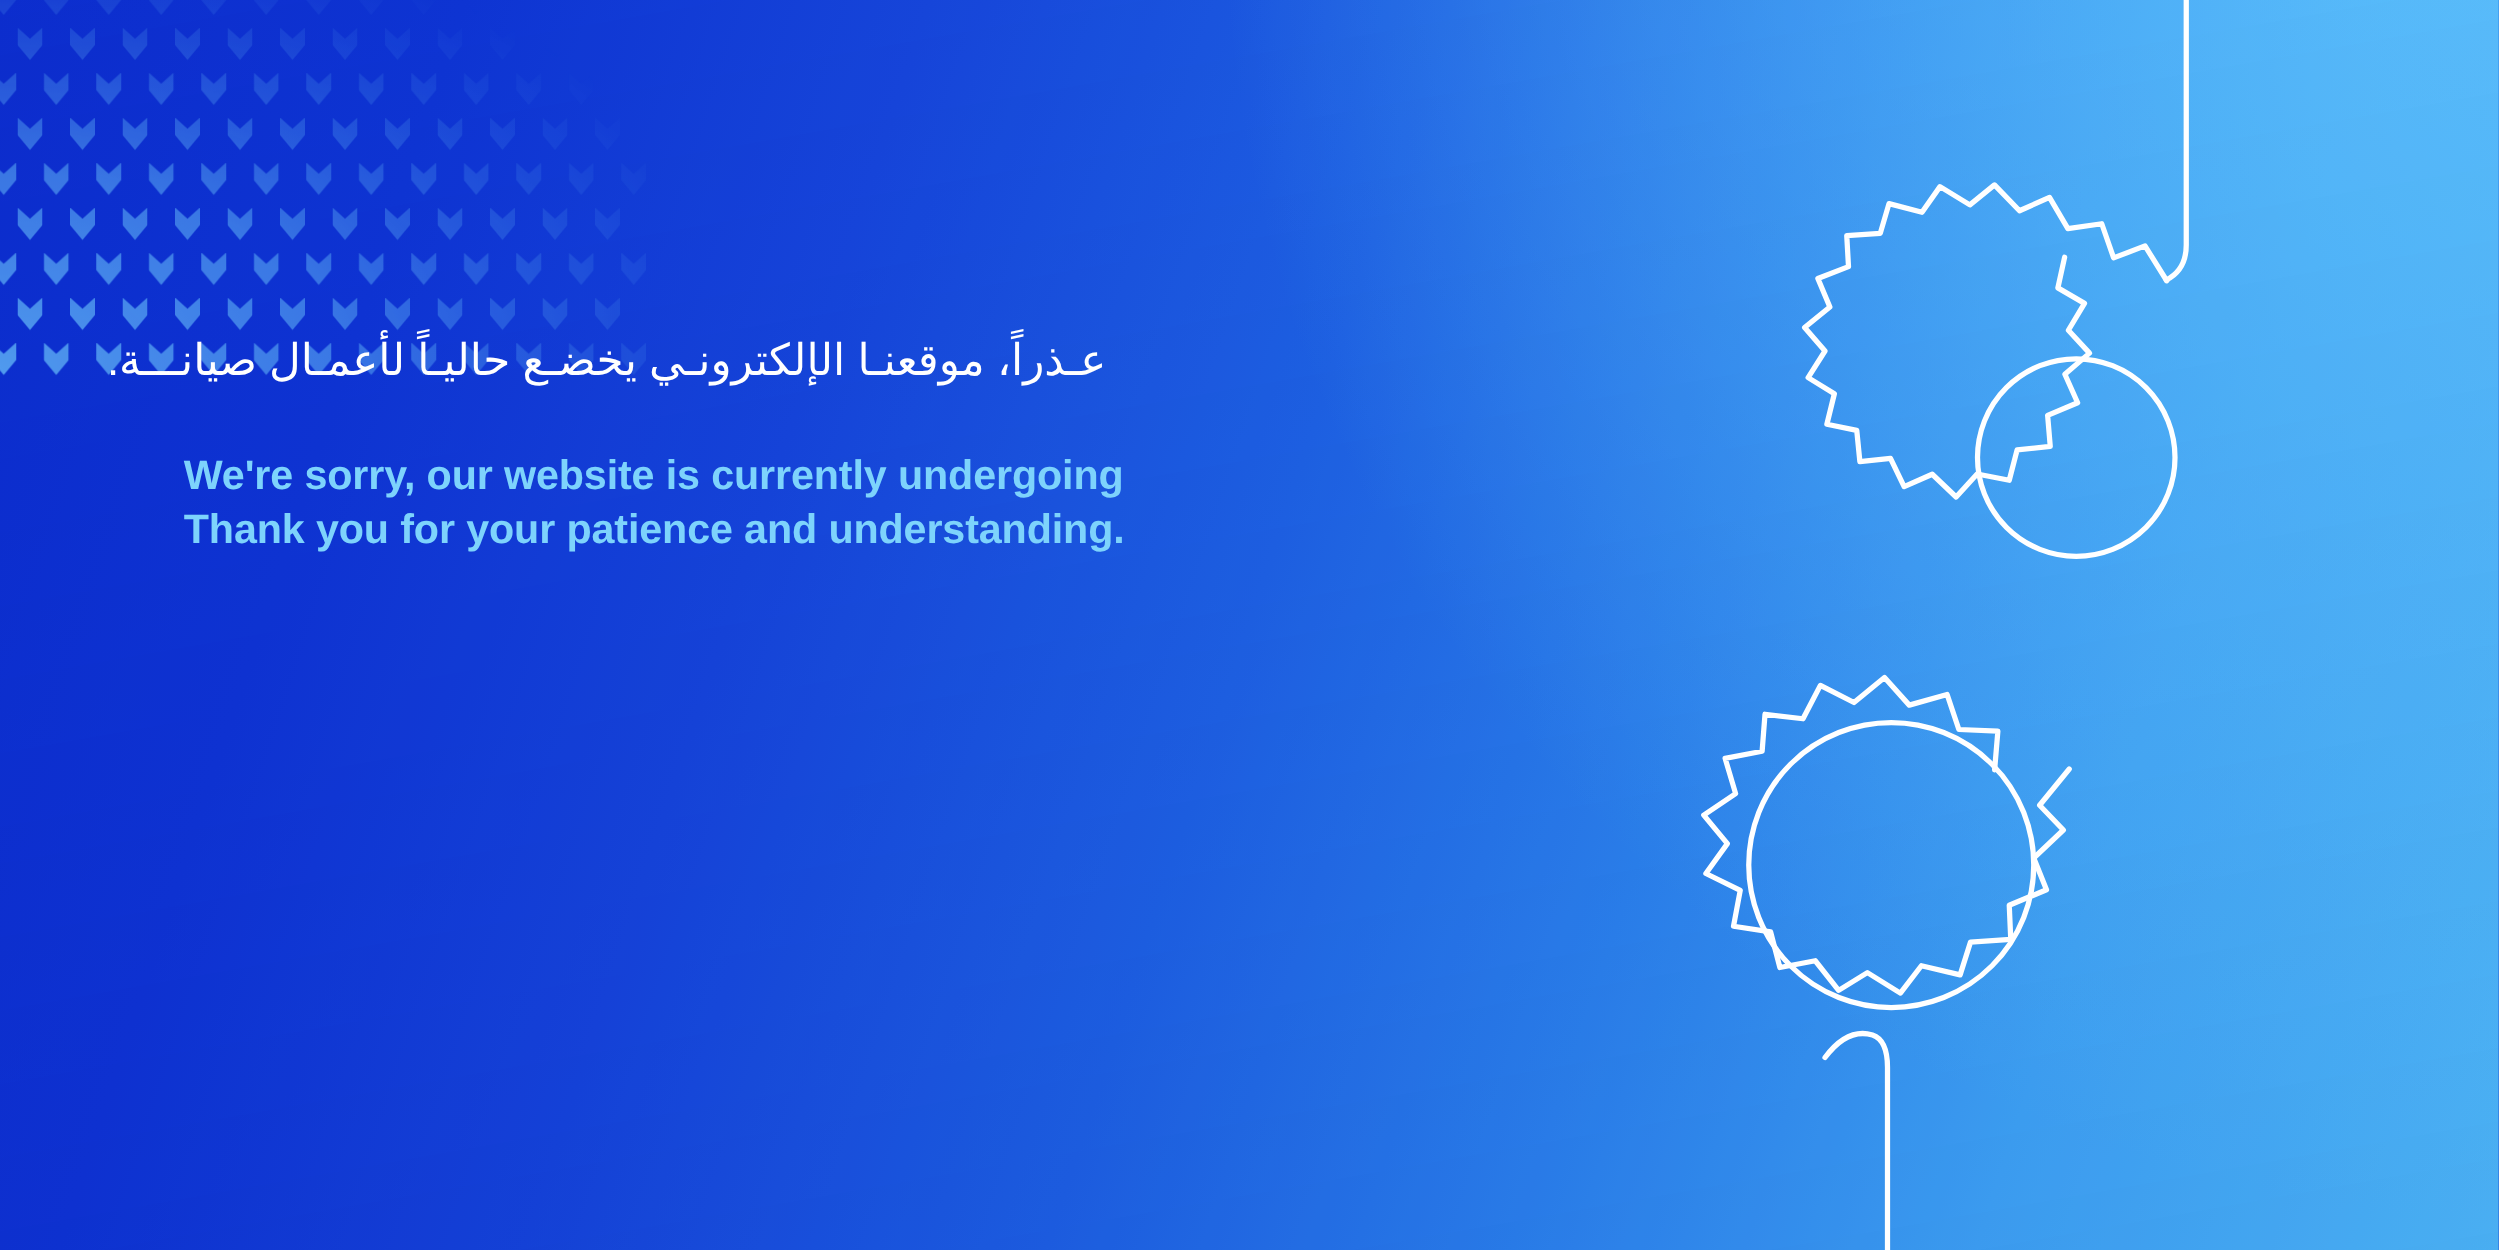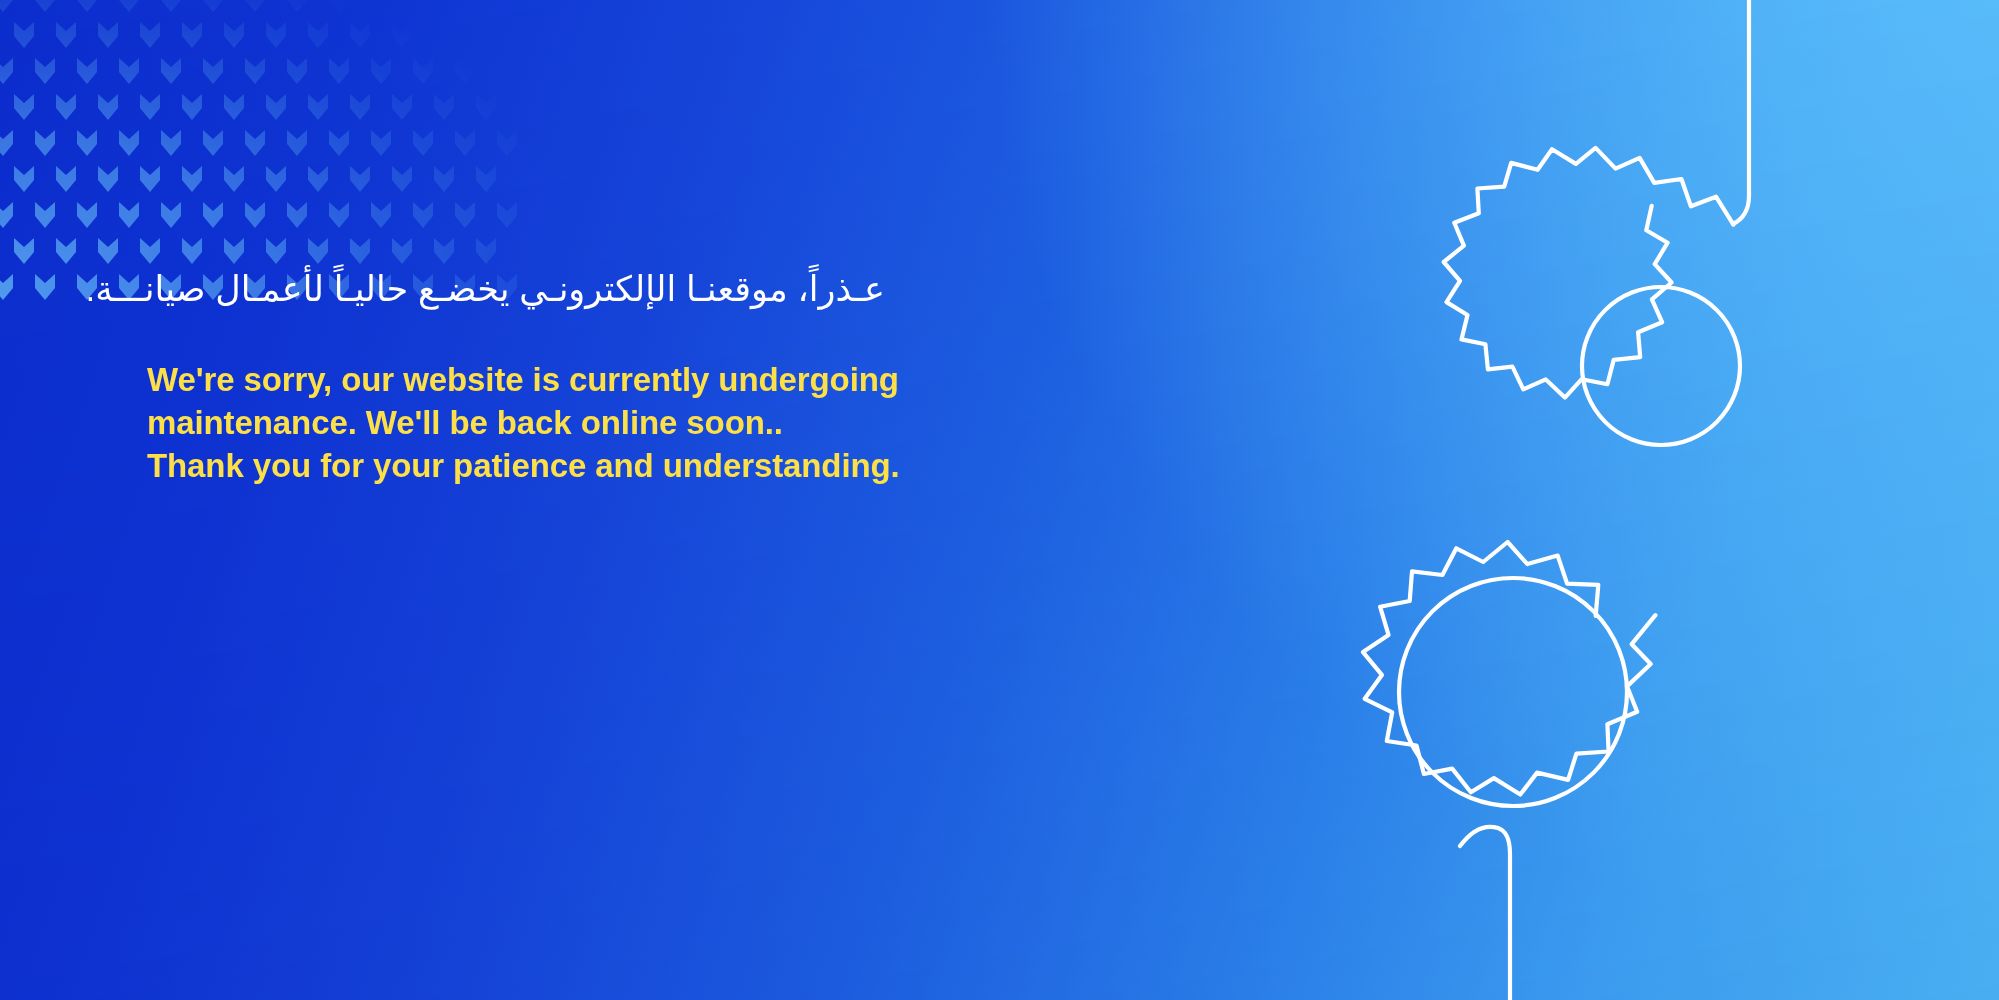--- a/index.html
+++ b/index.html
@@ -80,21 +80,21 @@
     font-size: 35px;
     line-height: 1.52;
     font-weight: 400;
     letter-spacing: .2px;
     width: 738px;
   }
   .arabic-line { display: block; white-space: nowrap; }
 
   .english-block {
     margin-top: 44px;
-    color: #fde047;
+    color: #7dd3fc;
     font-size: 33px;
     line-height: 1.30;
     font-weight: 700;
     letter-spacing: -0.1px;
     text-align: left;
   }
   .english-line { display: block; white-space: nowrap; }
 </style>
 </head>
 <body>
@@ -198,19 +198,18 @@
   </svg>
 
   <div class="copy-block">
 
     <div class="arabic-block" dir="rtl">
       <span class="arabic-line">عـذراً، موقعنـا الإلكترونـي يخضـع حاليـاً لأعمـال صيانـــة.</span>
     </div>
 
     <div class="english-block" dir="ltr">
       <span class="english-line">We're sorry, our website is currently undergoing</span>
-      <span class="english-line">maintenance. We'll be back online soon..</span>
       <span class="english-line">Thank you for your patience and understanding.</span>
     </div>
 
   </div>
 
 </div>
 
 </body></html>

